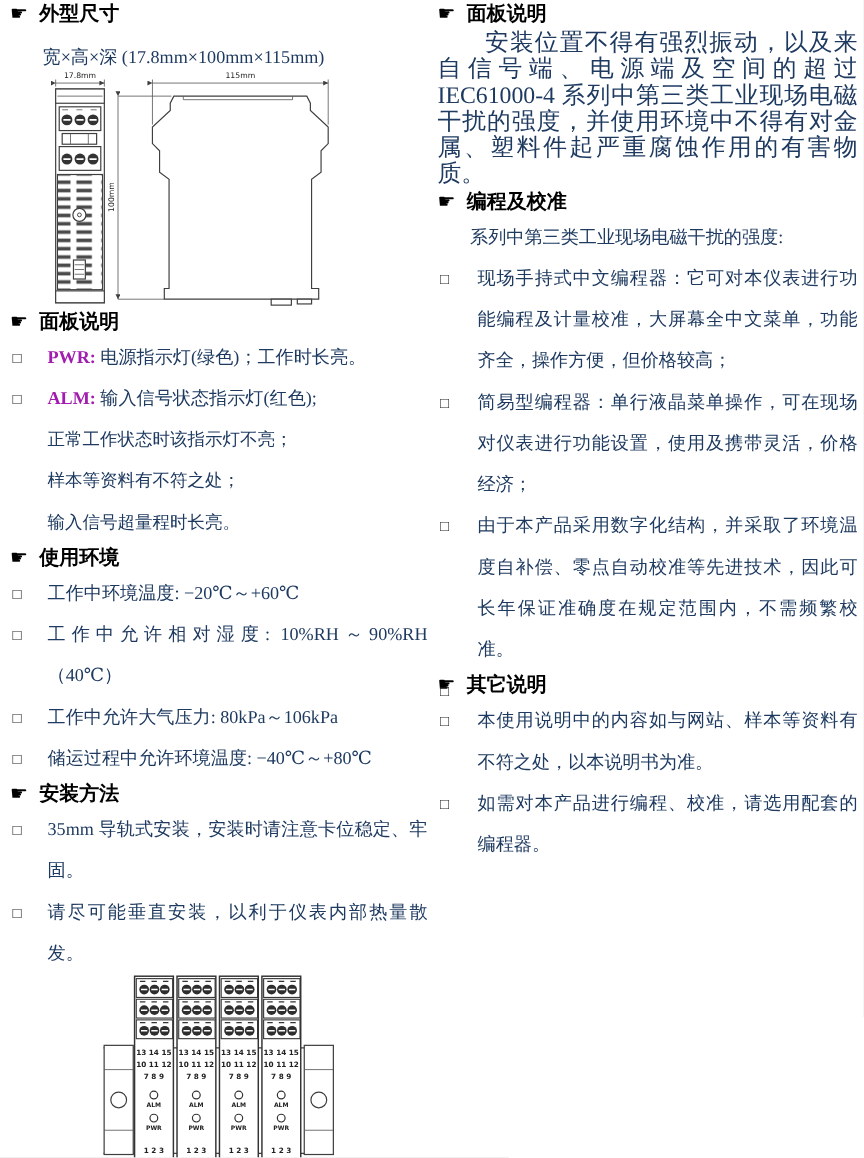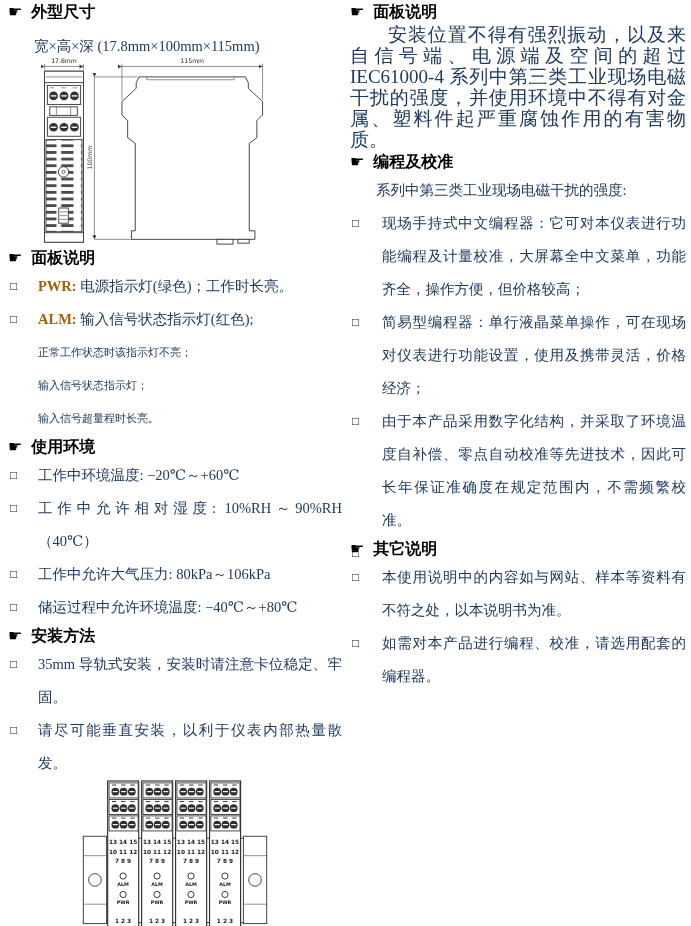--- a/index.html
+++ b/index.html
@@ -16,22 +16,22 @@
     font-family:"Liberation Sans","DejaVu Sans",sans-serif;
     font-size:16px;font-weight:bold;color:#000;
     margin:0;line-height:24px;
   }
   .mt8{margin-top:8px;} .mt6{margin-top:6px;}
   .hand{font-size:16px;color:#000;line-height:24px;}
   .note{padding-left:26px;font-size:14.5px;line-height:20px;margin-top:12px;font-family:Liberation Serif, serif;}
   .li{position:relative;padding-left:30px;font-size:14.5px;line-height:33px;text-align:justify;}
   .col-right .li{padding-left:32px;}
   .li .box{position:absolute;left:2px;top:0;font-size:12px;color:#222;line-height:33px;}
-  .li b{color:#a16207;}
-  .sub{padding-left:30px;font-size:11px;line-height:33px;}
+  .li b{color:#a21caf;}
+  .sub{padding-left:30px;font-size:14px;line-height:33px;}
   .para{font-size:19px;line-height:21px;text-align:justify;text-indent:2em;margin:0;}
   .intro{font-size:14.5px;line-height:33px;padding-left:26px;}
   .drawwrap{margin-top:0;margin-left:26px;width:250px;height:190px;}
   .installwrap{margin-top:0;width:334px;text-align:center;}
   svg{display:block;}
   svg .lnw{fill:#ffffff;stroke:#3f3f3f;stroke-width:1;}
   svg .thin{stroke:#5a5a5a;stroke-width:0.7;fill:none;}
   svg text{font-family:"DejaVu Sans",sans-serif;fill:#222;}
   svg .ct{text-anchor:middle;}
   svg .num{font-size:6px;font-weight:bold;}
@@ -134,21 +134,21 @@
       <span class="box">□</span>
       <b>PWR:</b>
       <span>电源指示灯(绿色)；工作时长亮。</span>
     </div>
     <div class="li">
       <span class="box">□</span>
       <b>ALM:</b>
       <span>输入信号状态指示灯(红色);</span>
     </div>
     <div class="sub">正常工作状态时该指示灯不亮；</div>
-    <div class="sub">输入信号状态指示灯；</div>
+    <div class="sub">样本等资料有不符之处；</div>
     <div class="sub">输入信号超量程时长亮。</div>
 
     <h2 class="sec mt6">
       <span class="hand">☛</span>
       <span>使用环境</span>
     </h2>
 
     <div class="li">
       <span class="box">□</span>
       <span>工作中环境温度: −20℃～+60℃</span>

